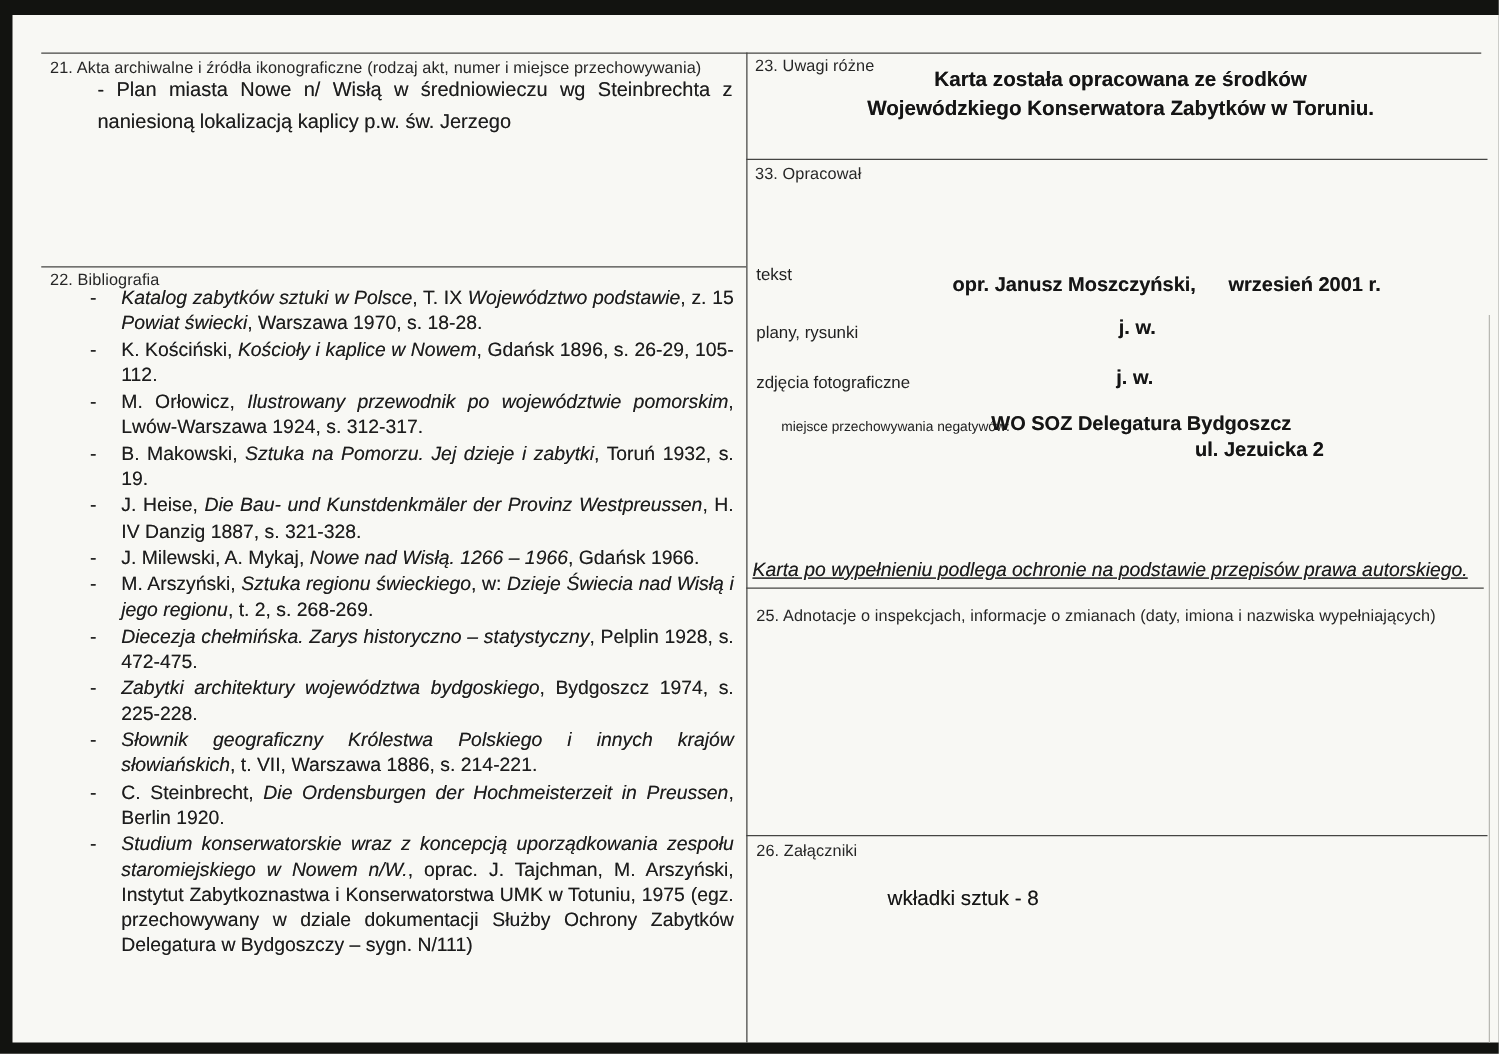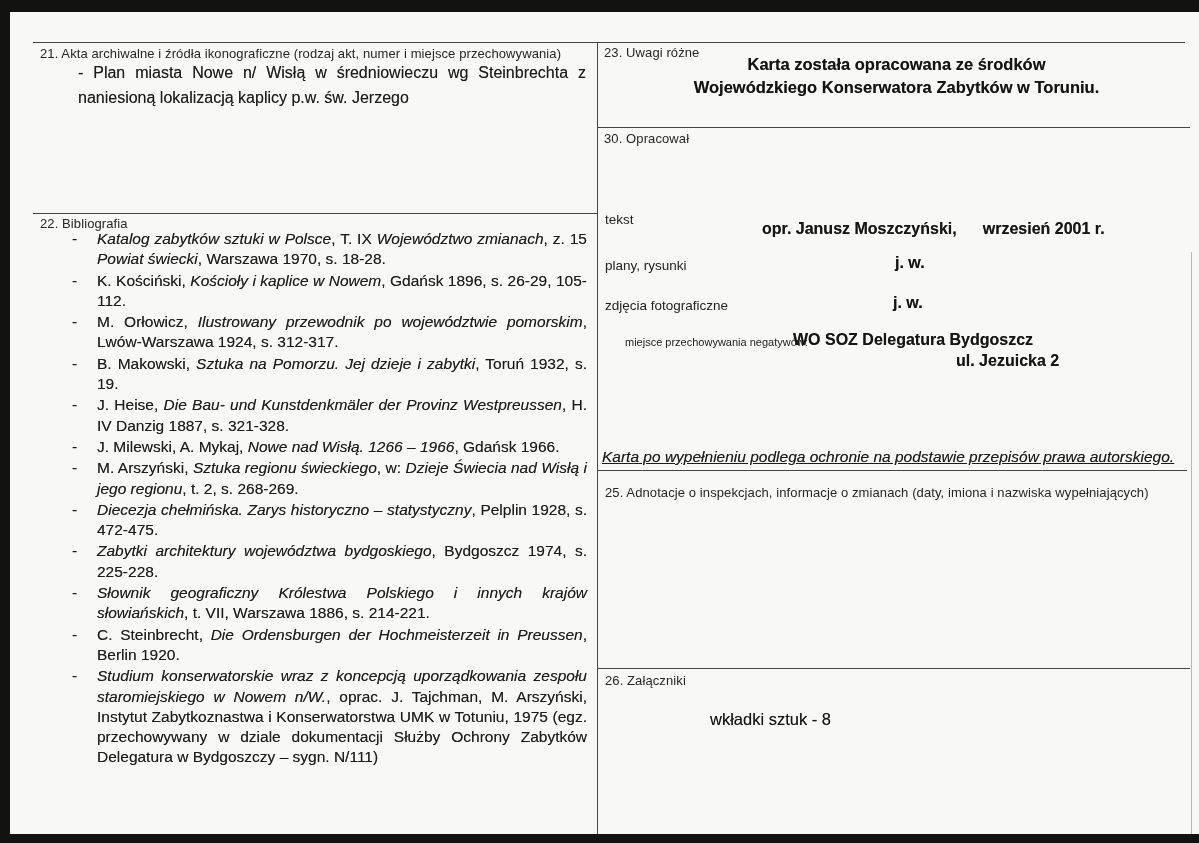--- a/index.html
+++ b/index.html
@@ -72,21 +72,21 @@
   <div class="scan-edge-right"></div>
 
   <div>
     <div class="sec-header" style="left:30px; top:34px;">21. Akta archiwalne i źródła ikonograficzne (rodzaj akt, numer i miejsce przechowywania)</div>
     <div class="s21-content scan-text">- Plan miasta Nowe n/ Wisłą w średniowieczu wg Steinbrechta z naniesioną lokalizacją kaplicy p.w. św. Jerzego</div>
   </div>
 
   <div>
     <div class="sec-header" style="left:30px; top:204px;">22. Bibliografia</div>
     <ul class="biblio scan-text">
-        <li><em>Katalog zabytków sztuki w Polsce</em><span>, T. IX </span><em>Województwo zmianach</em><span>, z. 15 </span><em>Powiat świecki</em><span>, Warszawa 1970, s. 18-28.</span></li>
+        <li><em>Katalog zabytków sztuki w Polsce</em><span>, T. IX </span><em>Województwo podstawie</em><span>, z. 15 </span><em>Powiat świecki</em><span>, Warszawa 1970, s. 18-28.</span></li>
         <li><span>K. Kościński, </span><em>Kościoły i kaplice w Nowem</em><span>, Gdańsk 1896, s. 26-29, 105-112.</span></li>
         <li><span>M. Orłowicz, </span><em>Ilustrowany przewodnik po województwie pomorskim</em><span>, Lwów-Warszawa 1924, s. 312-317.</span></li>
         <li><span>B. Makowski, </span><em>Sztuka na Pomorzu. Jej dzieje i zabytki</em><span>, Toruń 1932, s. 19.</span></li>
         <li><span>J. Heise, </span><em>Die Bau- und Kunstdenkmäler der Provinz Westpreussen</em><span>, H. IV Danzig 1887, s. 321-328.</span></li>
         <li><span>J. Milewski, A. Mykaj, </span><em>Nowe nad Wisłą. 1266 – 1966</em><span>, Gdańsk 1966.</span></li>
         <li><span>M. Arszyński, </span><em>Sztuka regionu świeckiego</em><span>, w: </span><em>Dzieje Świecia nad Wisłą i jego regionu</em><span>, t. 2, s. 268-269.</span></li>
         <li><em>Diecezja chełmińska. Zarys historyczno – statystyczny</em><span>, Pelplin 1928, s. 472-475.</span></li>
         <li><em>Zabytki architektury województwa bydgoskiego</em><span>, Bydgoszcz 1974, s. 225-228.</span></li>
         <li><em>Słownik geograficzny Królestwa Polskiego i innych krajów słowiańskich</em><span>, t. VII, Warszawa 1886, s. 214-221.</span></li>
         <li><span>C. Steinbrecht, </span><em>Die Ordensburgen der Hochmeisterzeit in Preussen</em><span>, Berlin 1920.</span></li>
@@ -98,21 +98,21 @@
 
     <div>
       <div class="sec-header" style="left:6px; top:3px;">23. Uwagi różne</div>
       <div class="note-23 scan-text">
         <div>Karta została opracowana ze środków</div>
         <div>Wojewódzkiego Konserwatora Zabytków w Toruniu.</div>
       </div>
     </div>
 
     <div>
-      <div class="sec-header" style="left:6px; top:89px;">30. Opracował</div>
+      <div class="sec-header" style="left:6px; top:89px;">33. Opracował</div>
 
       <div class="row-label" style="left:7px; top:170px;">tekst</div>
       <div class="row-value val-pair scan-text" style="left:164px; top:178px;">
         <span>opr. Janusz Moszczyński,</span>
         <span>wrzesień  2001 r.</span>
       </div>
 
       <div class="row-label" style="left:7px; top:216px;">plany, rysunki</div>
       <div class="row-value scan-text" style="left:297px; top:212px;">j. w.</div>
 

